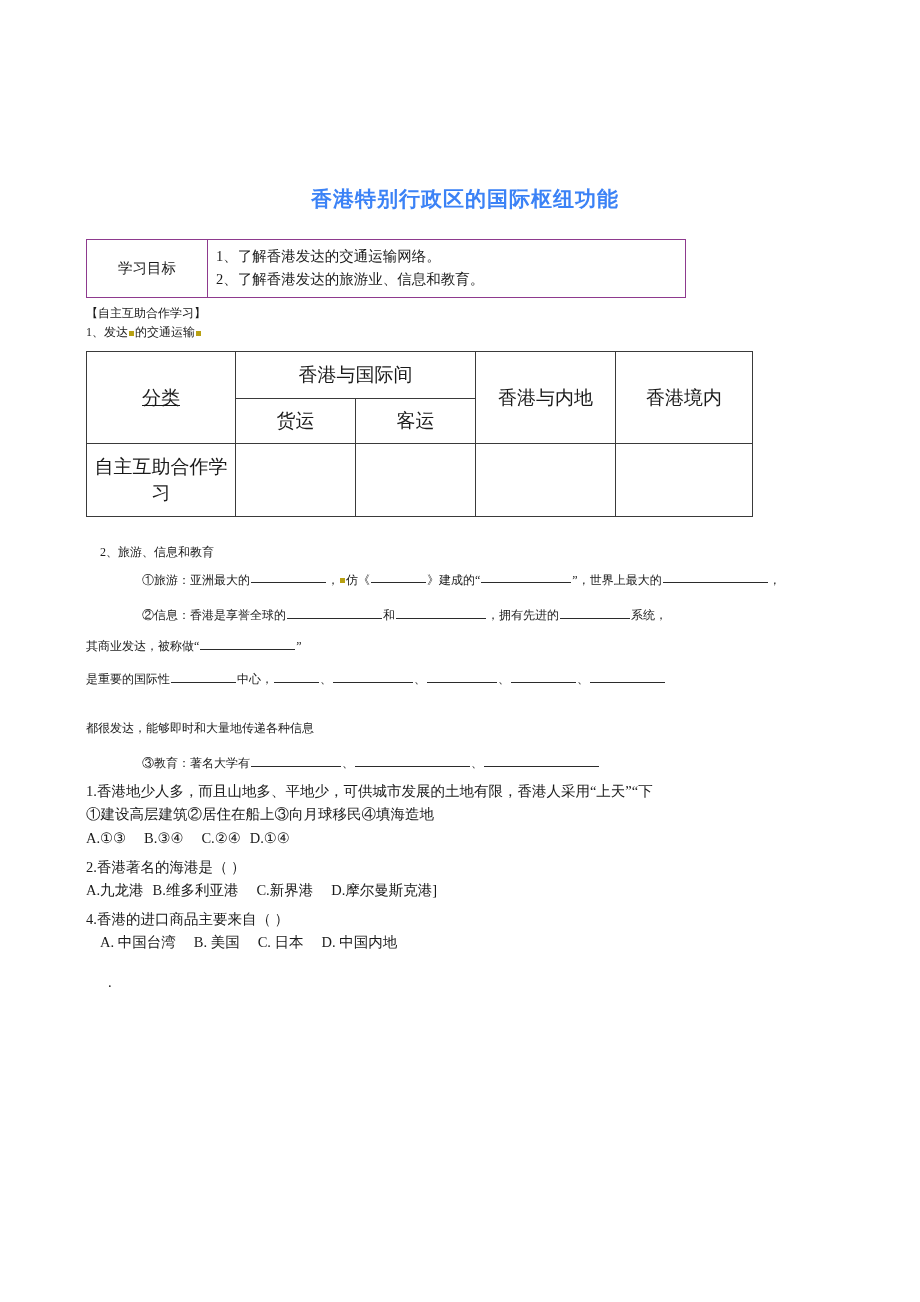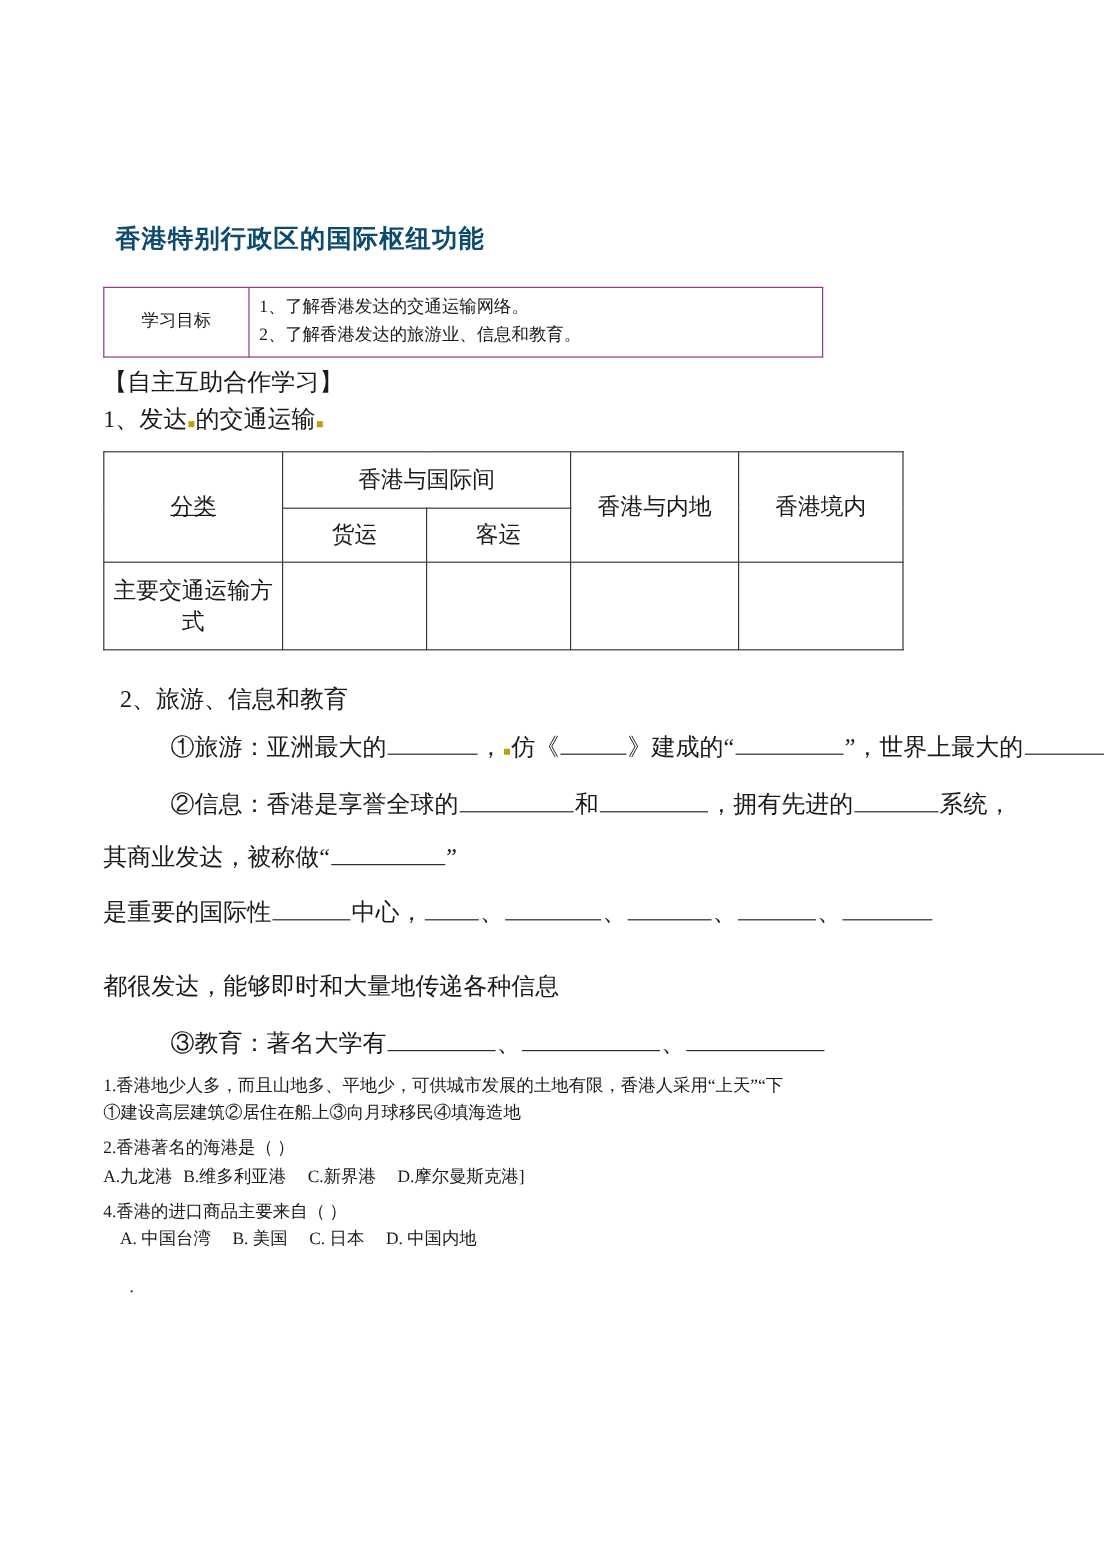--- a/index.html
+++ b/index.html
@@ -23,24 +23,24 @@
   }
   .content {
     position: absolute;
     left: 86px;
     top: 185px;
     width: 748px;
   }
 
   
   .doc-title {
-    text-align: left;
+    text-align: center;
     font-size: 21px;
     font-weight: bold;
-    color: #0c4a6e;
+    color: #3b82f6;
     letter-spacing: 1px;
     margin: 0 0 26px 0;
     padding-left: 10px;
     font-family: "Liberation Sans", "DejaVu Sans", sans-serif;
   }
 
   
   .obj-table {
     border-collapse: collapse;
     width: 600px;
@@ -59,21 +59,21 @@
     text-align: center;
     white-space: nowrap;
   }
   .obj-body {
     text-align: left;
   }
   .obj-body div { white-space: nowrap; }
 
   
   .ln {
-    font-size: 20px;
+    font-size: 12px;
     line-height: 1.55;
     margin: 0;
     white-space: nowrap;
   }
   .ind2 { padding-left: 14px; }
   .ind3 { padding-left: 56px; }
   .mini-mark {
     display: inline-block;
     width: 5px;
     height: 5px;
@@ -176,21 +176,21 @@
         <td class="c-class" rowspan="2">分类</td>
         <td colspan="2">香港与国际间</td>
         <td class="c-mainl" rowspan="2">香港与内地</td>
         <td class="c-inhk" rowspan="2">香港境内</td>
       </tr>
       <tr class="h-row2">
         <td class="c-huo">货运</td>
         <td class="c-ke">客运</td>
       </tr>
       <tr class="h-row3">
-        <td class="rowlabel">主要交通运输方式</td>
+        <td class="rowlabel">自主互助合作学习</td>
         <td></td>
         <td></td>
         <td></td>
         <td></td>
       </tr>
     </tbody>
       </table>
 
     <div class="sec-gap-md"></div>
 
@@ -214,20 +214,23 @@
 
     <p class="ln" style="margin-top:30px;">都很发达，能够即时和大量地传递各种信息</p>
 
     <p class="ln ind3" style="margin-top:16px;">
       <span>③教育：</span><span>著名大学有</span><span class="blank b-90"></span><span>、</span><span class="blank b-115"></span><span>、</span><span class="blank b-115"></span>
     </p>
 
     <div class="q-block" style="margin-top:8px;">
       <p class="q-line"><span>1.</span><span>香港地少人多，而且山地多、平地少，可供城市发展的土地有限，香港人采用“上天”“下</span></p>
       <p class="q-line">①建设高层建筑②居住在船上③向月球移民④填海造地</p>
+      <p class="q-line">
+        <span>A.①③</span><span class="opt-gap"></span><span>B.③④</span><span class="opt-gap"></span><span>C.②④</span><span class="opt-gap-s"></span><span>D.①④</span>
+      </p>
     </div>
 
     <div class="q-block">
       <p class="q-line"><span>2.</span><span>香港著名的海港是（     ）</span></p>
       <p class="q-line">
         <span>A.九龙港</span><span class="opt-gap-s"></span><span>B.维多利亚港</span><span class="opt-gap"></span><span>C.新界港</span><span class="opt-gap"></span><span>D.摩尔曼斯克港]</span>
       </p>
     </div>
 
 

